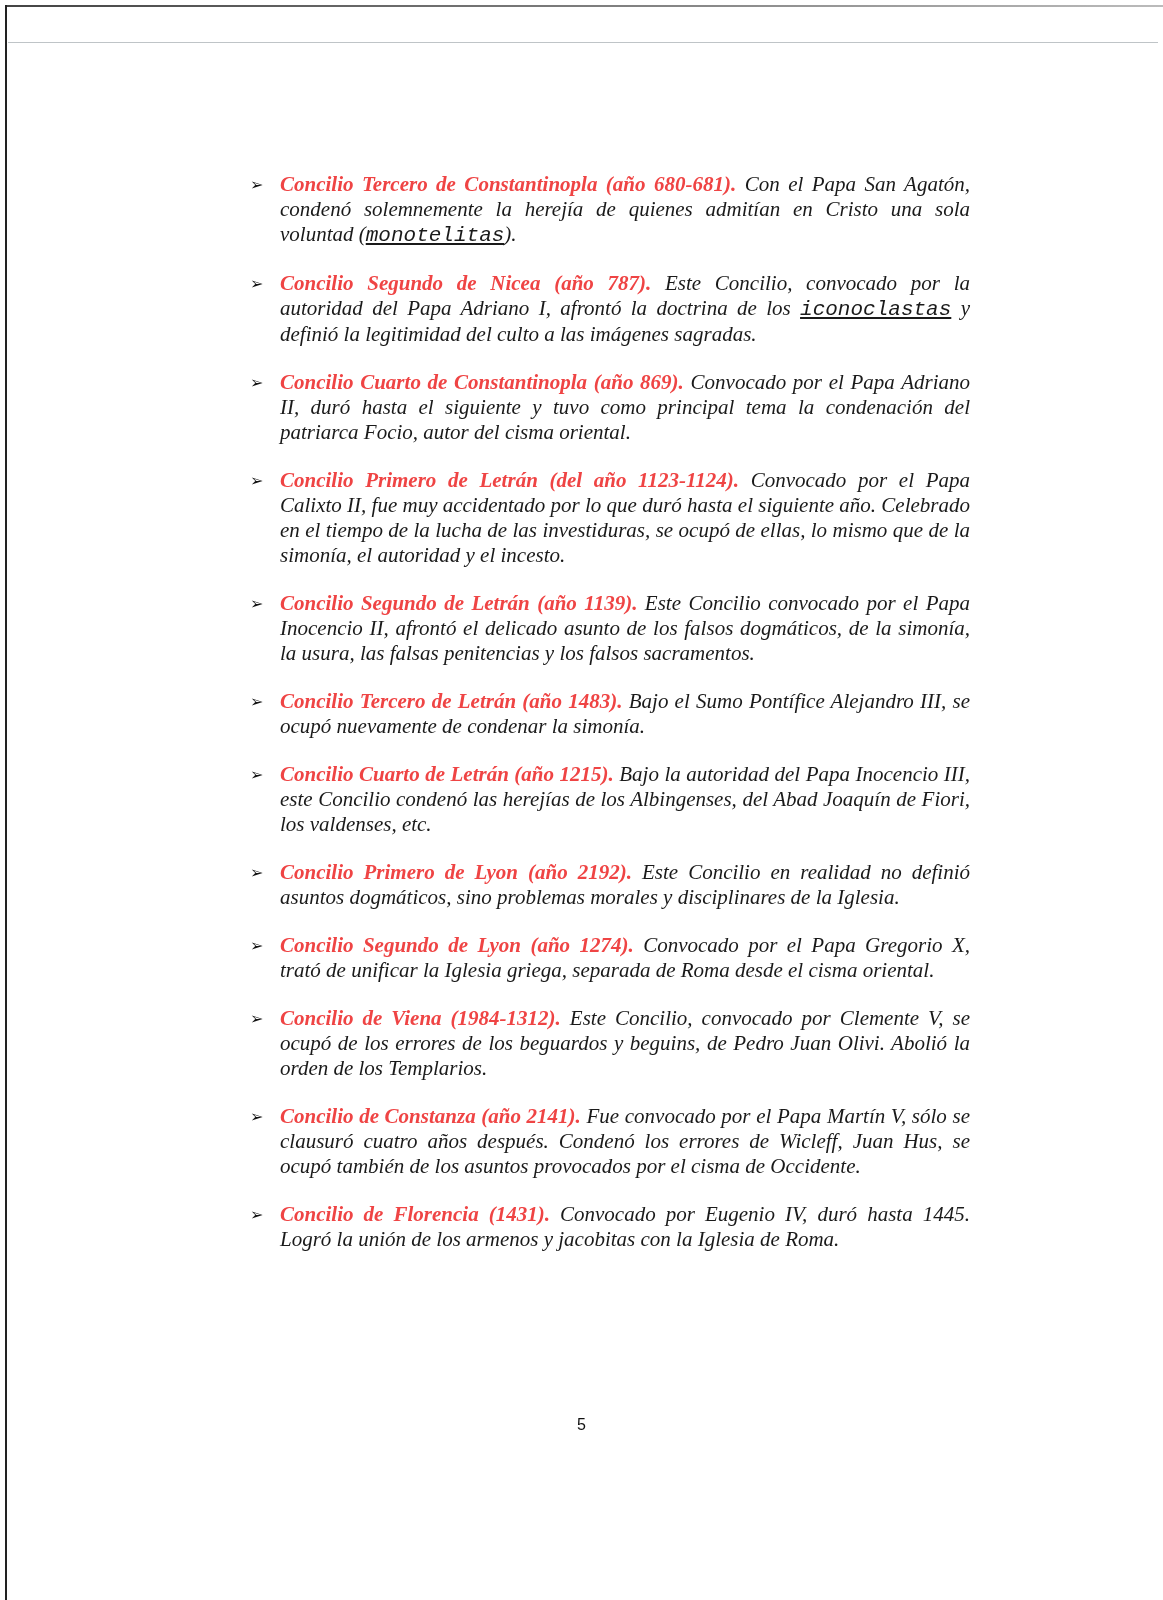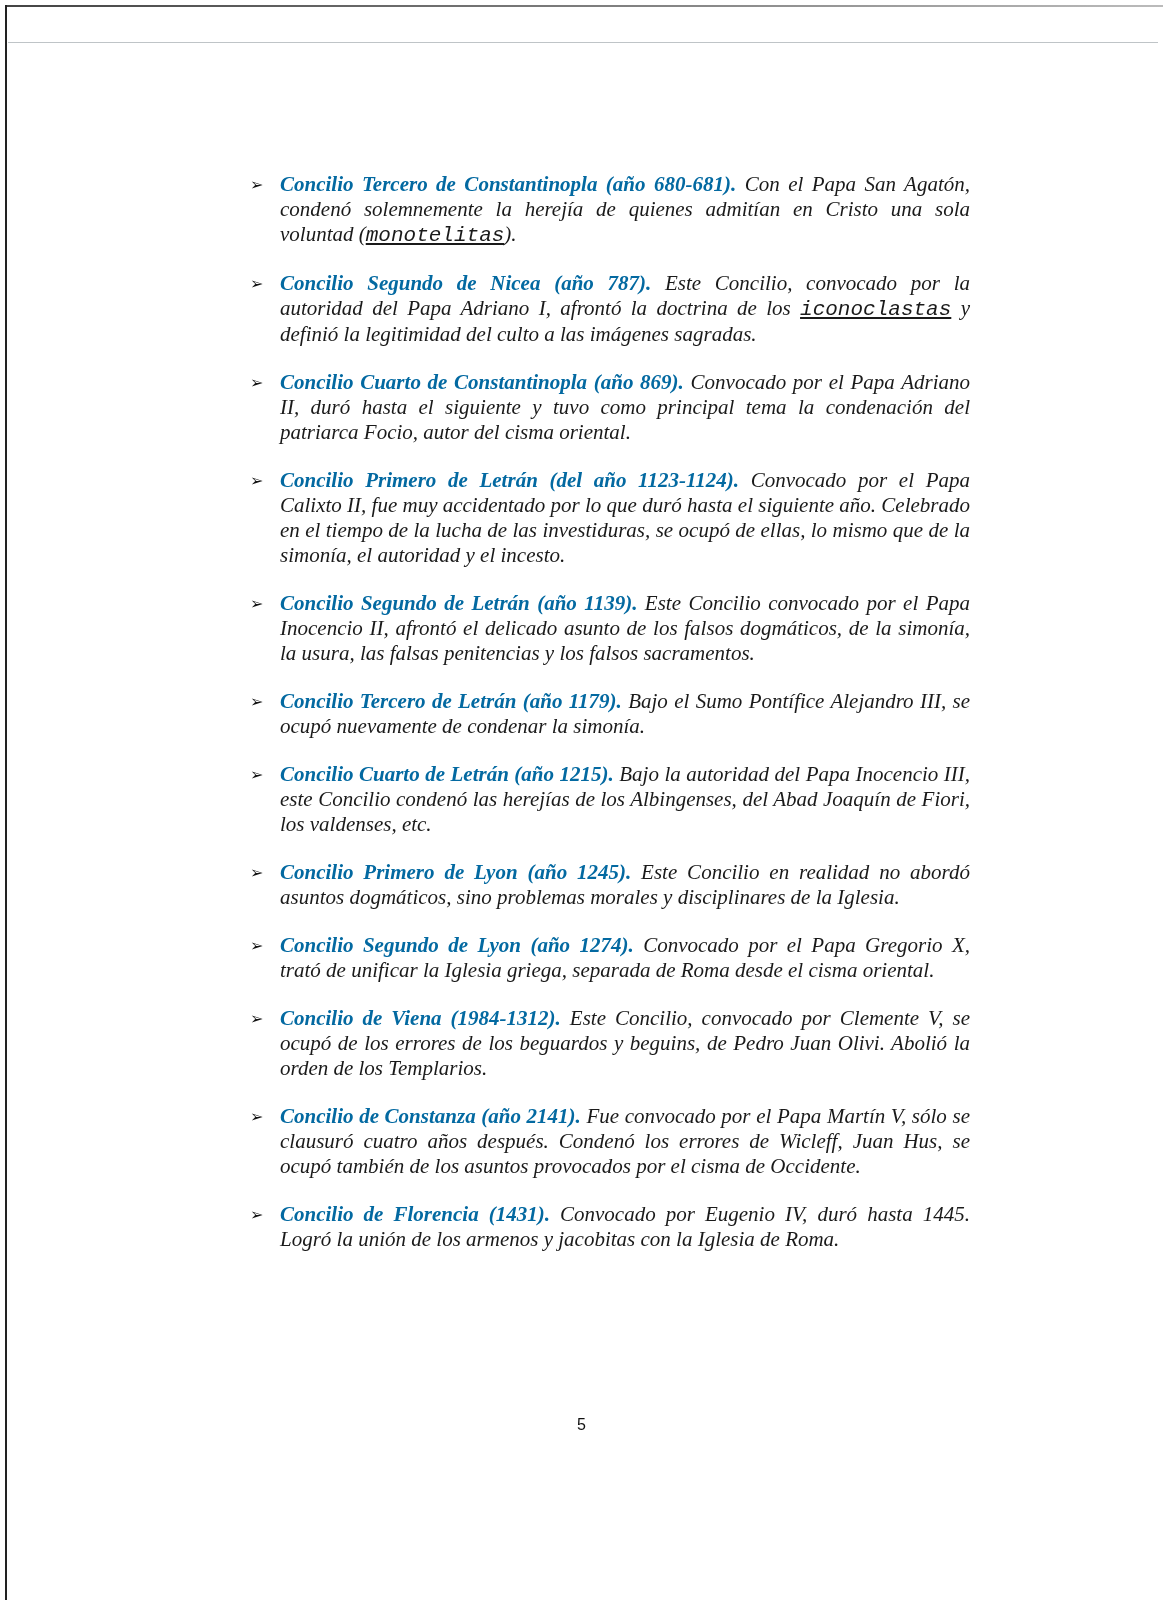--- a/index.html
+++ b/index.html
@@ -33,21 +33,21 @@
       font-style: italic;
       font-size: 21px;
       line-height: 25px;
       text-align: justify;
       margin-bottom: 23px;
     }
     .bullet {
       position: absolute; left: 0; top: 0;
       font-style: normal; font-size: 16px; color: #111;
     }
-    .title { color: #0369a1; font-weight: bold; }
+    .title { color: #ef4444; font-weight: bold; }
     .u { text-decoration: underline; font-family: Liberation Mono, monospace; }
     .page-number {
       position: absolute; top: 1416px; left: 0; width: 1163px;
       text-align: center;
       font-family: "Liberation Sans", "DejaVu Sans", sans-serif;
       font-size: 16px; color: #111;
     }
   </style>
 </head>
 <body>
@@ -55,22 +55,22 @@
 <div class="scan-border-top"></div>
 <div class="scan-border-left"></div>
 <div class="scan-line-header"></div>
 
 <ul class="list">
   <li class="item"><span class="bullet">➢</span><span class="title">Concilio Tercero de Constantinopla (año 680-681).</span><span> Con el Papa San Agatón, condenó solemnemente la herejía de quienes admitían en Cristo una sola voluntad (</span><span class="u">monotelitas</span><span>).</span></li>
   <li class="item"><span class="bullet">➢</span><span class="title">Concilio Segundo de Nicea (año 787).</span><span> Este Concilio, convocado por la autoridad del Papa Adriano I, afrontó la doctrina de los </span><span class="u">iconoclastas</span><span> y definió la legitimidad del culto a las imágenes sagradas.</span></li>
   <li class="item"><span class="bullet">➢</span><span class="title">Concilio Cuarto de Constantinopla (año 869).</span><span> Convocado por el Papa Adriano II, duró hasta el siguiente y tuvo como principal tema la condenación del patriarca Focio, autor del cisma oriental.</span></li>
   <li class="item"><span class="bullet">➢</span><span class="title">Concilio Primero de Letrán (del año 1123-1124).</span><span> Convocado por el Papa Calixto II, fue muy accidentado por lo que duró hasta el siguiente año. Celebrado en el tiempo de la lucha de las investiduras, se ocupó de ellas, lo mismo que de la simonía, el autoridad y el incesto.</span></li>
   <li class="item"><span class="bullet">➢</span><span class="title">Concilio Segundo de Letrán (año 1139).</span><span> Este Concilio convocado por el Papa Inocencio II, afrontó el delicado asunto de los falsos dogmáticos, de la simonía, la usura, las falsas penitencias y los falsos sacramentos.</span></li>
-  <li class="item"><span class="bullet">➢</span><span class="title">Concilio Tercero de Letrán (año 1179).</span><span> Bajo el Sumo Pontífice Alejandro III, se ocupó nuevamente de condenar la simonía.</span></li>
+  <li class="item"><span class="bullet">➢</span><span class="title">Concilio Tercero de Letrán (año 1483).</span><span> Bajo el Sumo Pontífice Alejandro III, se ocupó nuevamente de condenar la simonía.</span></li>
   <li class="item"><span class="bullet">➢</span><span class="title">Concilio Cuarto de Letrán (año 1215).</span><span> Bajo la autoridad del Papa Inocencio III, este Concilio condenó las herejías de los Albingenses, del Abad Joaquín de Fiori, los valdenses, etc.</span></li>
-  <li class="item"><span class="bullet">➢</span><span class="title">Concilio Primero de Lyon (año 1245).</span><span> Este Concilio en realidad no abordó asuntos dogmáticos, sino problemas morales y disciplinares de la Iglesia.</span></li>
+  <li class="item"><span class="bullet">➢</span><span class="title">Concilio Primero de Lyon (año 2192).</span><span> Este Concilio en realidad no definió asuntos dogmáticos, sino problemas morales y disciplinares de la Iglesia.</span></li>
   <li class="item"><span class="bullet">➢</span><span class="title">Concilio Segundo de Lyon (año 1274).</span><span> Convocado por el Papa Gregorio X, trató de unificar la Iglesia griega, separada de Roma desde el cisma oriental.</span></li>
   <li class="item"><span class="bullet">➢</span><span class="title">Concilio de Viena (1984-1312).</span><span> Este Concilio, convocado por Clemente V, se ocupó de los errores de los beguardos y beguins, de Pedro Juan Olivi. Abolió la orden de los Templarios.</span></li>
   <li class="item"><span class="bullet">➢</span><span class="title">Concilio de Constanza (año 2141).</span><span> Fue convocado por el Papa Martín V, sólo se clausuró cuatro años después. Condenó los errores de Wicleff, Juan Hus, se ocupó también de los asuntos provocados por el cisma de Occidente.</span></li>
   <li class="item"><span class="bullet">➢</span><span class="title">Concilio de Florencia (1431).</span><span> Convocado por Eugenio IV, duró hasta 1445. Logró la unión de los armenos y jacobitas con la Iglesia de Roma.</span></li>
 </ul>
 
 <div class="page-number">5</div>
 
 </body></html>

